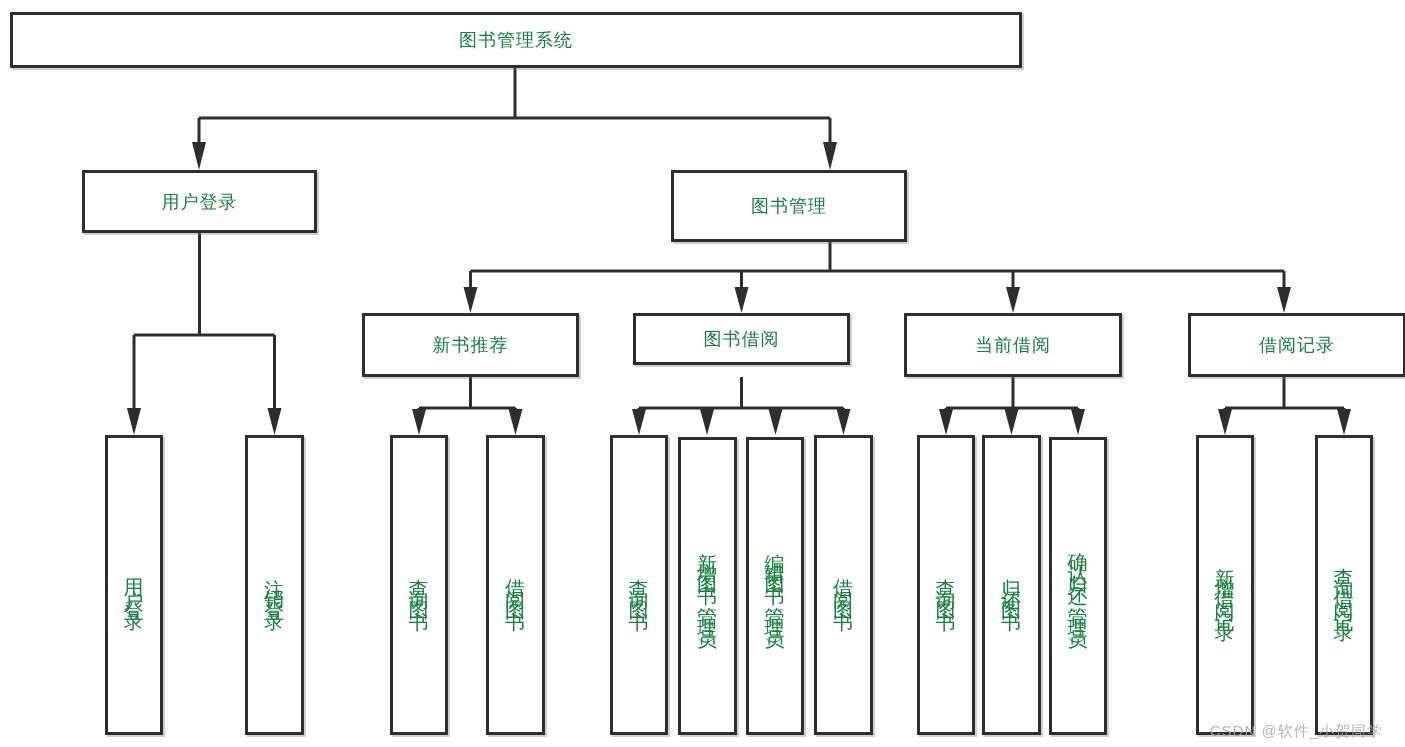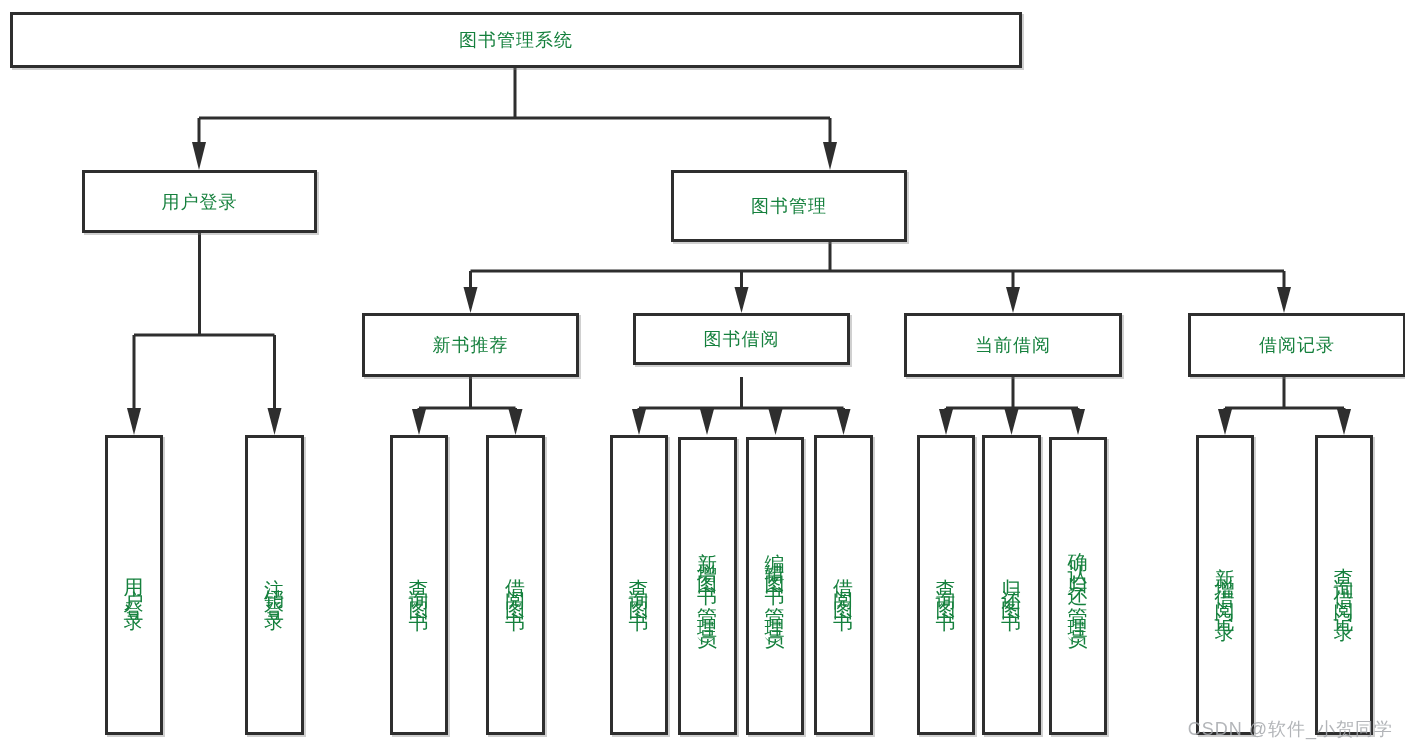--- a/index.html
+++ b/index.html
@@ -26,22 +26,22 @@
     font-size:20px;
     writing-mode:vertical-rl;
     text-orientation:upright;
     letter-spacing:11px;
     line-height:1;
     text-align:center;
   }
   .node.v span{display:block;}
   .watermark{
     position:absolute;
-    right:12px;bottom:6px;
-    font-size:18px;
+    right:22px;bottom:6px;
+    font-size:15px;
     color:#a6a9ad;
     opacity:.85;
     letter-spacing:1px;
     z-index:3;
     white-space:nowrap;
   }
 </style>
 </head>
 <body>
 

